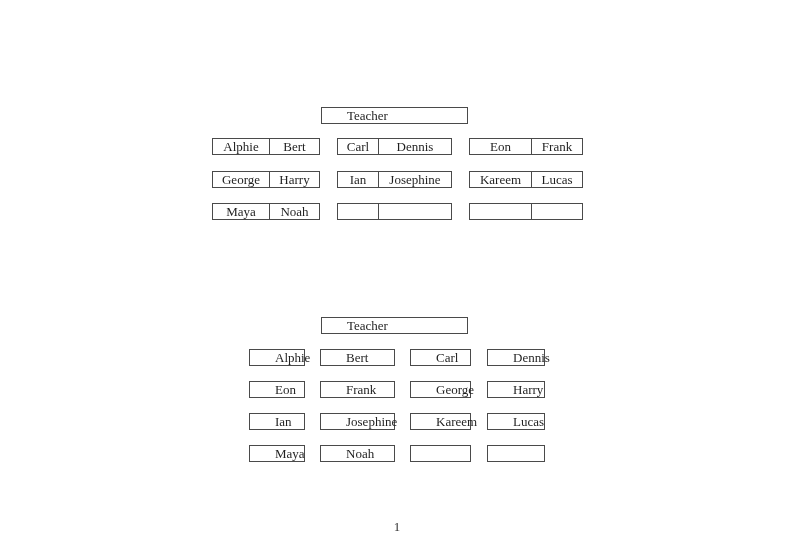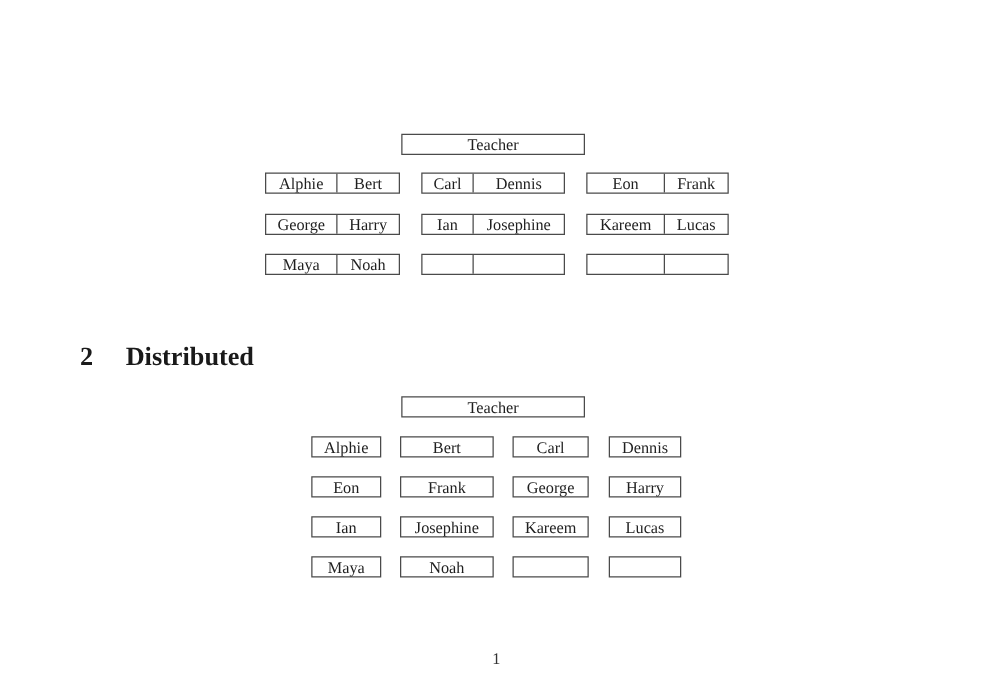--- a/index.html
+++ b/index.html
@@ -26,22 +26,23 @@
   .box {
     position: absolute;
     height: 17px;
     box-sizing: border-box;
     border: 1px solid #4a4a4a;
     background: #ffffff;
     font-size: 13px;
     line-height: 15px;
     display: flex;
     align-items: center;
-    justify-content: center;
+    justify-content: flex-start;
     white-space: nowrap;
+    padding-left: 25px;
   }
   .desk { justify-content: flex-start; padding: 0; }
   .desk .cell {
     box-sizing: border-box;
     height: 100%;
     display: flex;
     align-items: center;
     justify-content: center;
   }
   .desk .cell-a { border-right: 1px solid #4a4a4a; }
@@ -98,23 +99,20 @@
   </div>
   <div class="box desk" style="left:337px; top:203px; width:115px">
     <span class="cell cell-a" style="width:41px"></span>
     <span class="cell cell-b"></span>
   </div>
   <div class="box desk" style="left:469px; top:203px; width:114px">
     <span class="cell cell-a" style="width:62px"></span>
     <span class="cell cell-b"></span>
   </div>
 
-  <h2 class="section-heading" style="top:273px">
-    <span class="sec-num">2</span><span class="sec-title">Distributed</span>
-  </h2>
 
   <div class="box" style="left:321px; top:317px; width:147px">
     <span>Teacher</span>
   </div>
 
   <div class="box" style="left:249px; top:349px; width:56px">
     <span>Alphie</span>
   </div>
   <div class="box" style="left:320px; top:349px; width:75px">
     <span>Bert</span>

